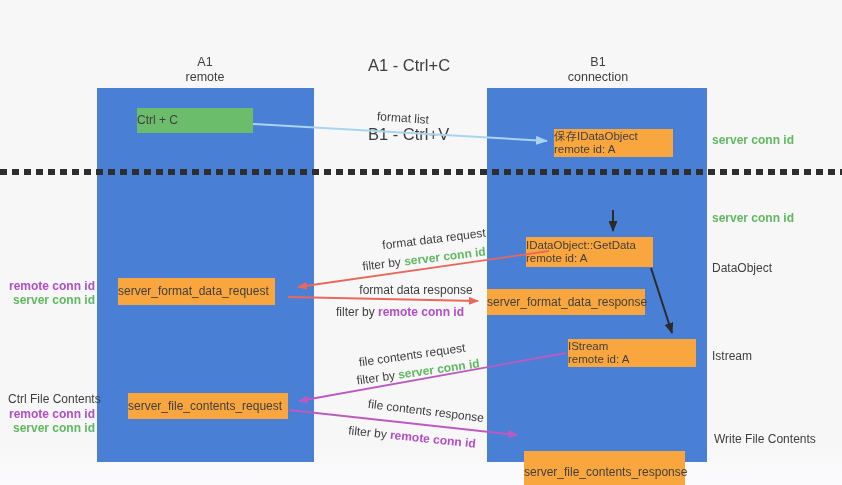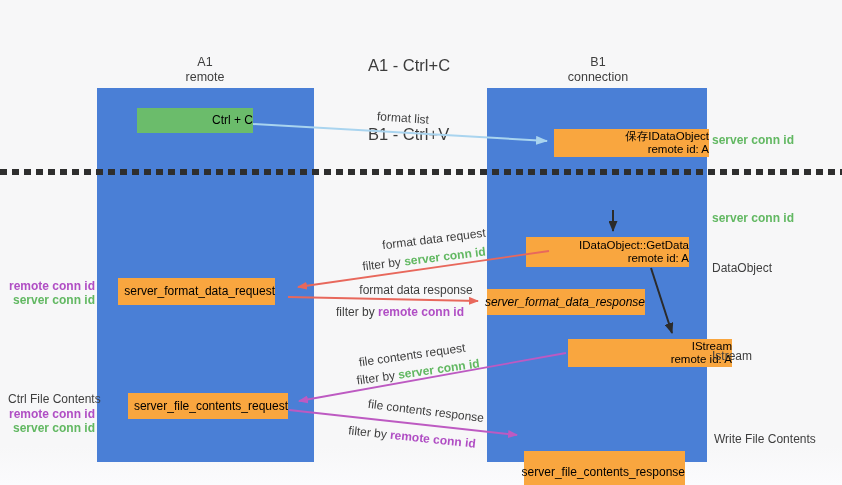--- a/index.html
+++ b/index.html
@@ -21,27 +21,27 @@
     font-size:12.5px; line-height:14.5px; color:#3e3e3e;
   }
   .hdr-a1 { left:145px; }
   .hdr-b1 { left:538px; }
   .dashline {
     position:absolute; left:0; top:169px; width:842px; height:6px;
     background:repeating-linear-gradient(90deg,#2e2e2e 0 7px, transparent 7px 12px);
     z-index:3;
   }
   .box {
-    position:absolute; z-index:4; color:#000000;
-    display:flex; flex-direction:column; align-items:flex-end; justify-content:center;
+    position:absolute; z-index:4; color:#404040;
+    display:flex; flex-direction:column; align-items:flex-start; justify-content:center;
     text-align:center; font-size:12px; line-height:13px; white-space:nowrap;
   }
   .green  { background:#6bbc6b; }
   .orange { background:#f9a63f; }
-  .two-line { font-size:11.5px; line-height:13.5px;padding-left:36px; }
+  .two-line { font-size:11.5px; line-height:13.5px; }
   .note { position:absolute; z-index:5; font-size:12px; line-height:14px; color:#3e3e3e; white-space:nowrap; }
   .note-right { left:712px; }
   .left-group { left:0; width:95px; text-align:right; }
   .bold-green  { color:#62b862; font-weight:bold; }
   .bold-purple { color:#b04ec4; font-weight:bold; }
   .elabel {
     position:absolute; z-index:5; font-size:12px; color:#3e3e3e; white-space:nowrap;
   }
   .overlay { position:absolute; left:0; top:0; z-index:6; pointer-events:none; }
 </style>
@@ -81,21 +81,21 @@
 
   <div class="box orange two-line" style="left:526px; top:237px; width:127px; height:30px;">
     <div>IDataObject::GetData</div>
     <div>remote id: A</div>
   </div>
 
   <div class="box orange" style="left:118px; top:278px; width:157px; height:27px;">
     <div>server_format_data_request</div>
   </div>
 
-  <div class="box orange" style="left:487px; top:289px; width:158px; height:26px;font-style:italic;">
+  <div class="box orange" style="left:487px; top:289px; width:158px; height:26px;">
     <div>server_format_data_response</div>
   </div>
 
   <div class="box orange two-line" style="left:568px; top:339px; width:128px; height:28px;">
     <div>IStream</div>
     <div>remote id: A</div>
   </div>
 
   <div class="box orange" style="left:128px; top:393px; width:160px; height:26px;">
     <div>server_file_contents_request</div>

